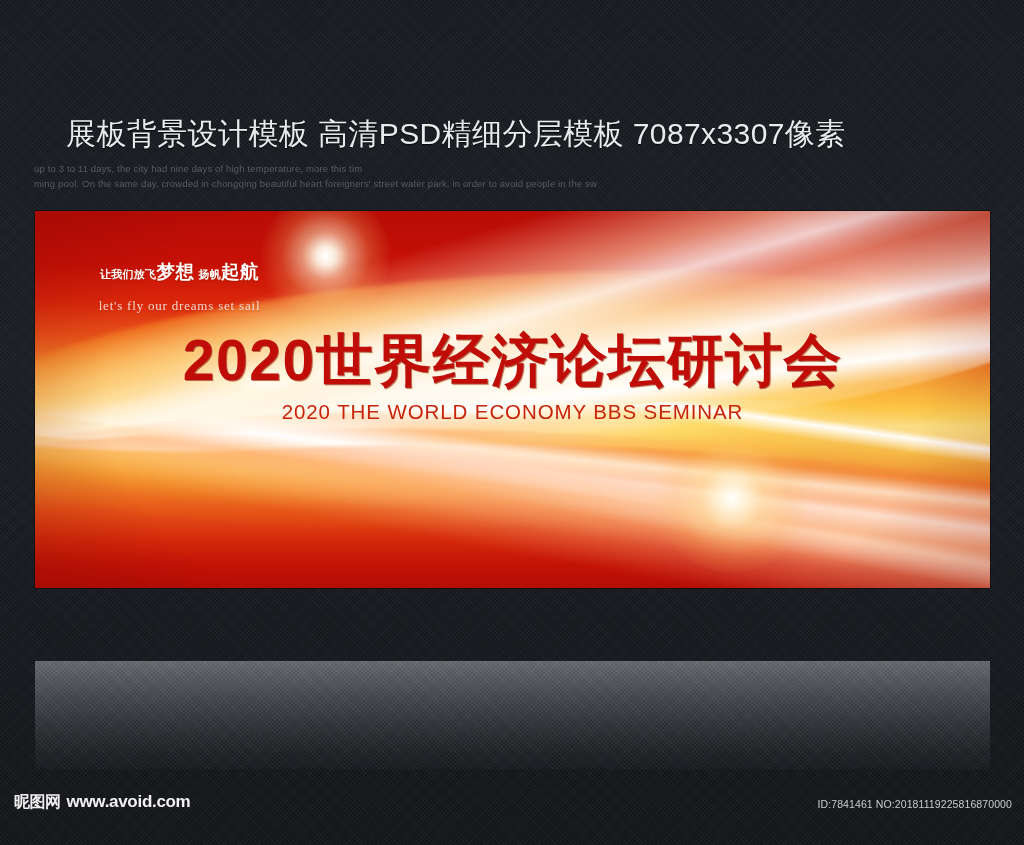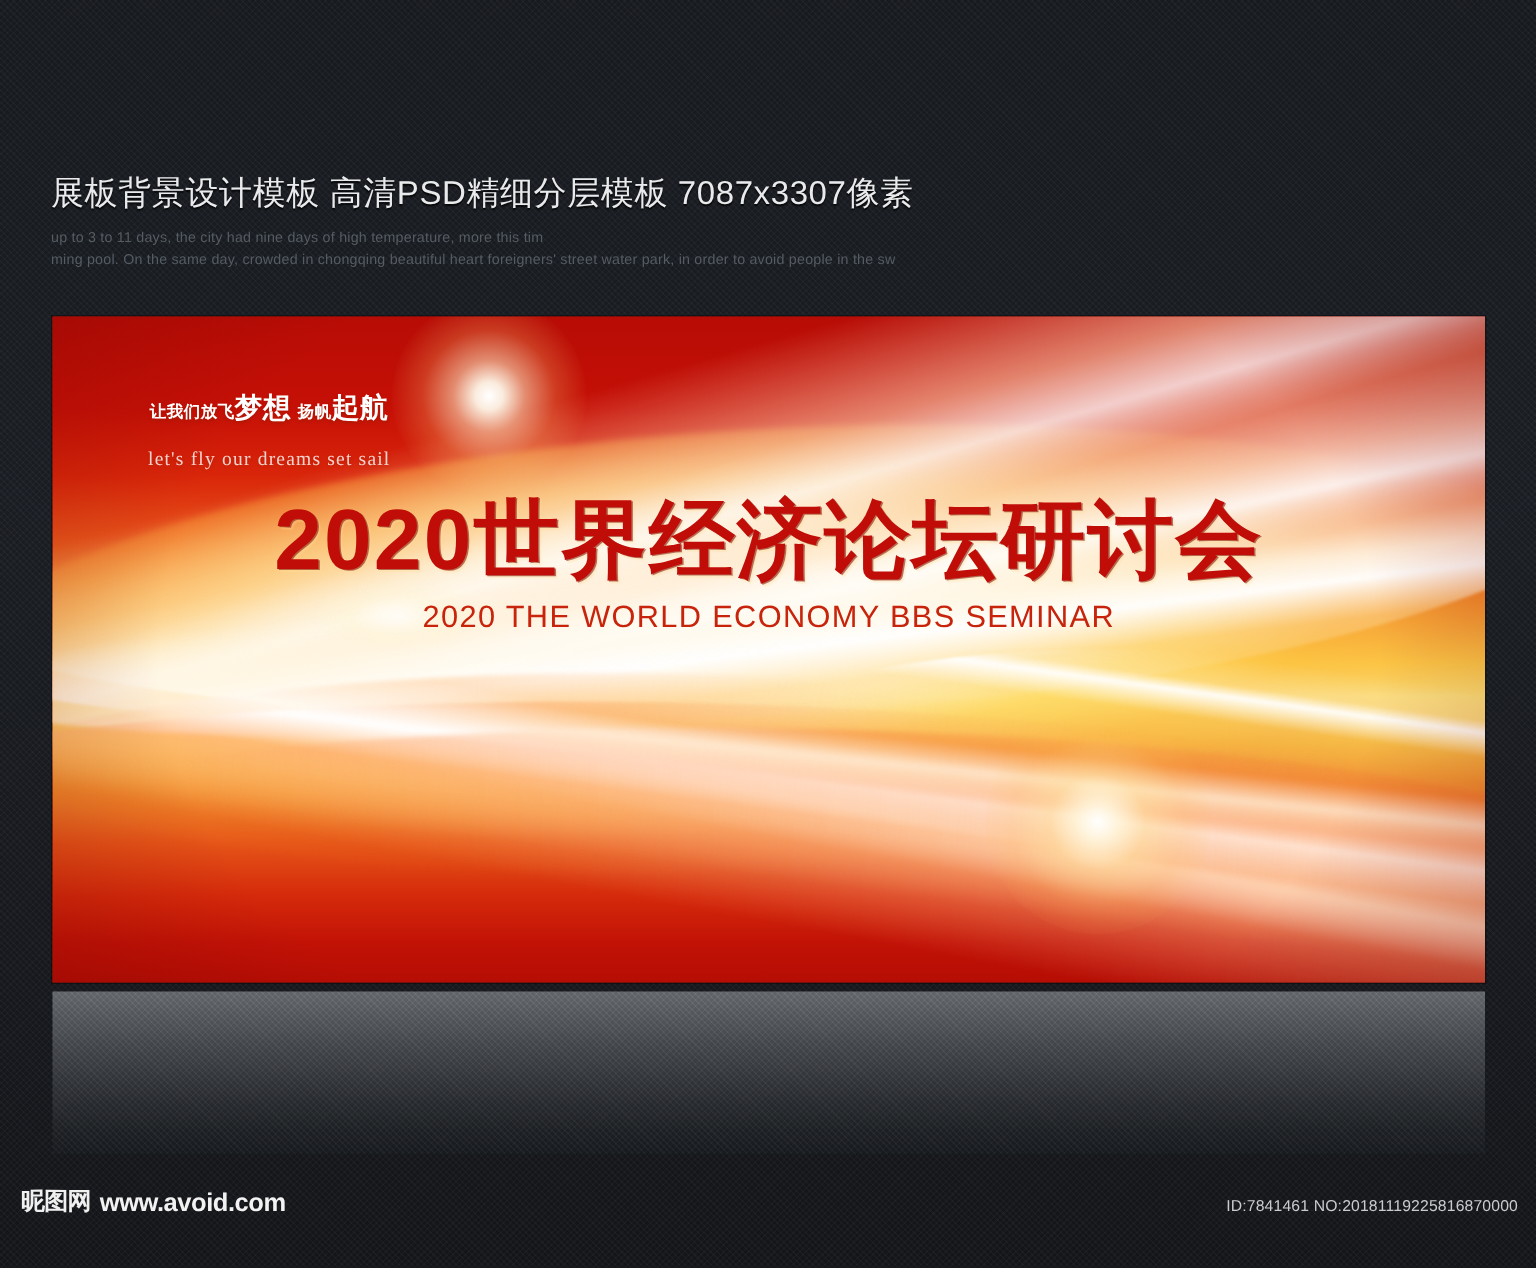--- a/index.html
+++ b/index.html
@@ -22,43 +22,44 @@
     overflow: hidden;
   }
 
   
   #header {
     position: absolute;
     left: 34px; top: 116px;
     width: 950px;
   }
   #header-title {
-    font-size: 22px;
+    font-size: 30px;
     color: #e9eaec;
     letter-spacing: 0.4px;
     white-space: nowrap;
     font-weight: 400;
     line-height: 1.2;
     text-shadow: 0 1px 1px rgba(0,0,0,0.8);
+    margin-left: 32px;
   }
   #header-desc {
     margin-top: 10px;
     font-size: 9.5px;
     line-height: 14.5px;
     color: #565c64;
     letter-spacing: 0.15px;
     max-width: 800px;
   }
   #header-desc div { white-space: nowrap; }
 
   
   #banner {
     position: absolute;
     left: 35px; top: 211px;
-    width: 955px; height: 444px;
+    width: 955px; height: 377px;
     overflow: hidden;
     background: #c10c02;
     box-shadow: 0 0 0 1px rgba(0,0,0,0.35);
   }
 
   
   .b-layer { position: absolute; inset: 0; }
 
   .base {
     background:

